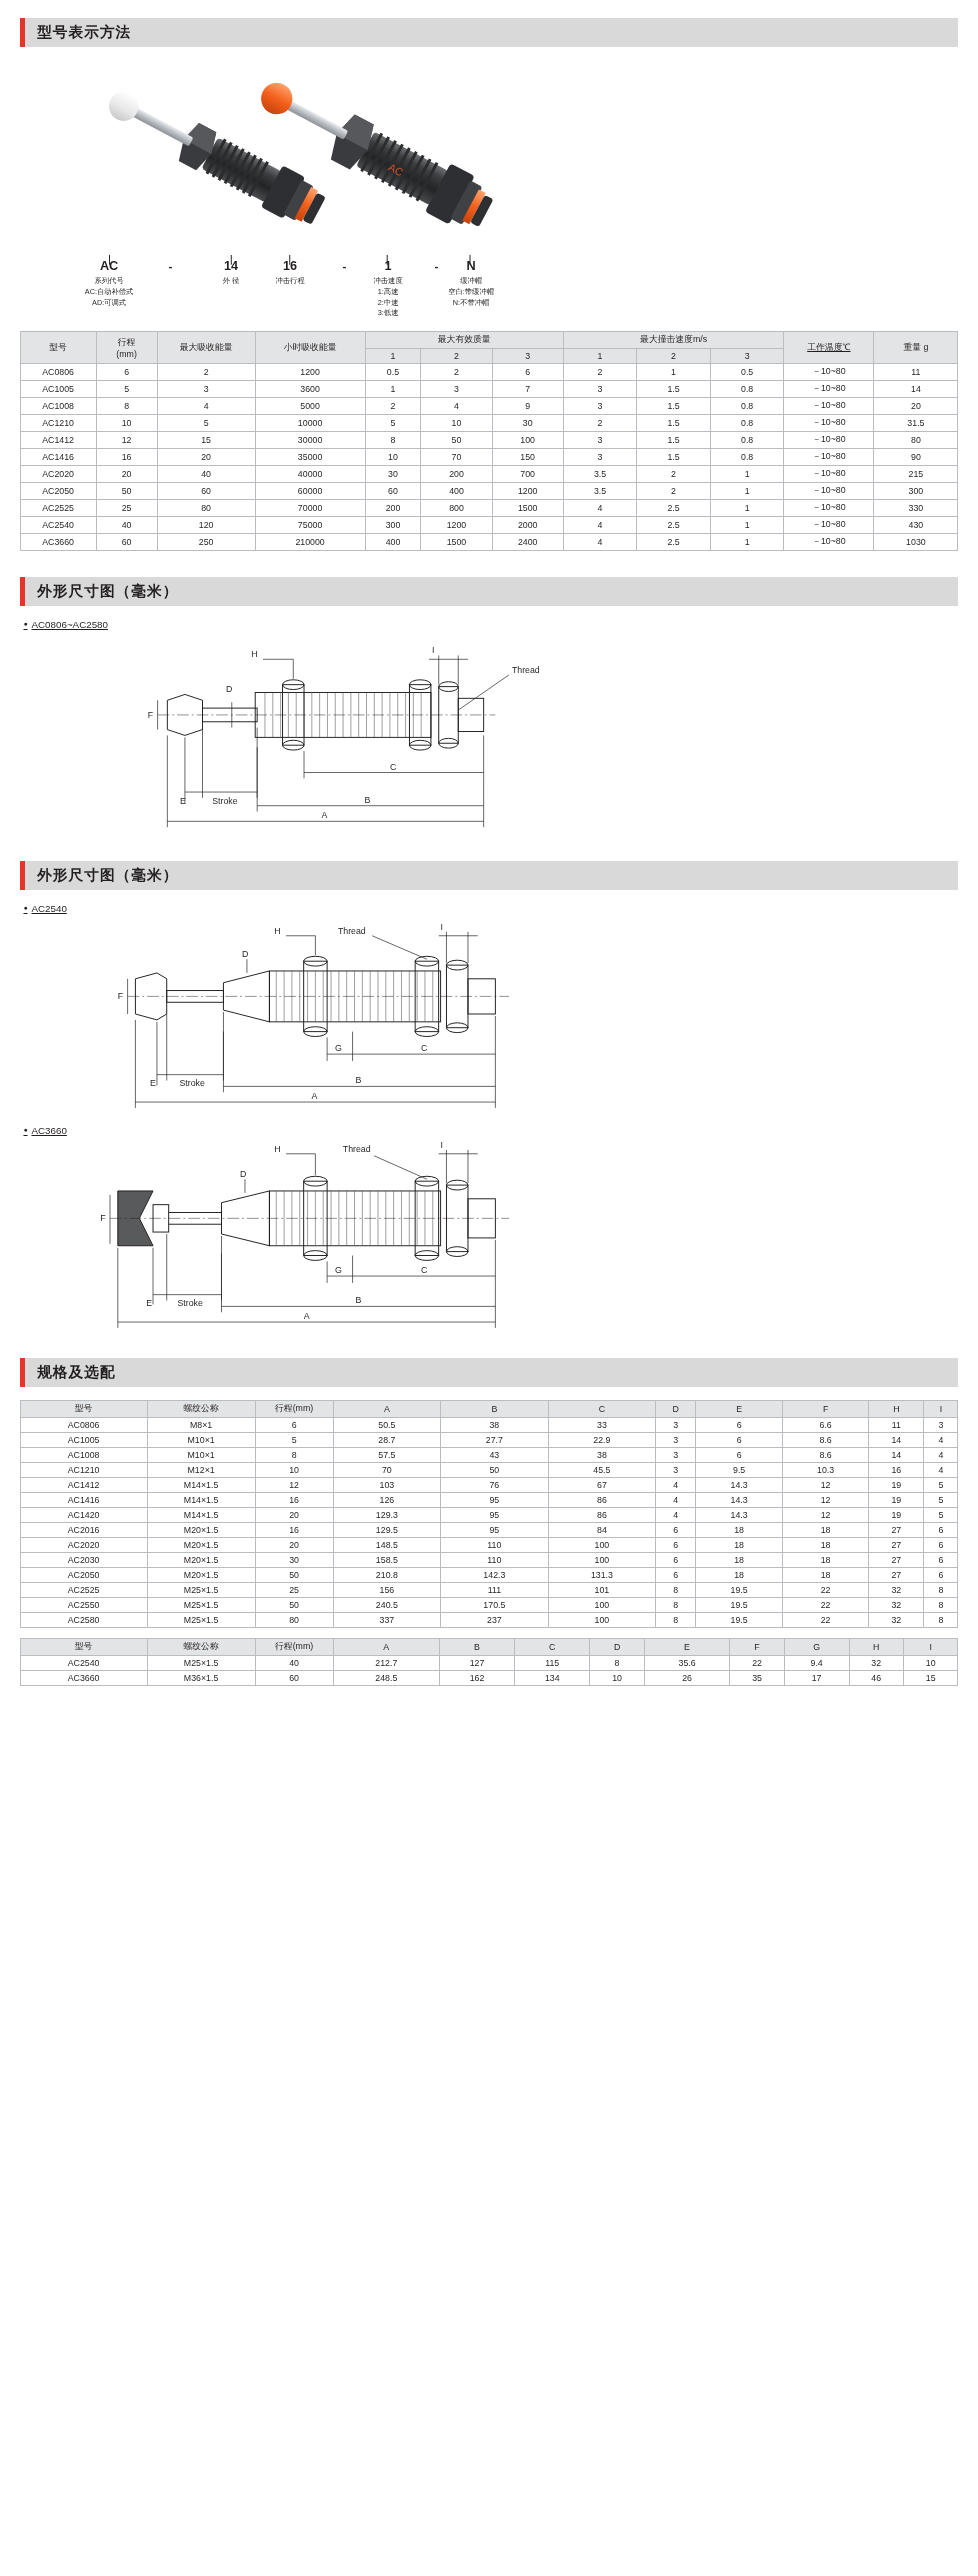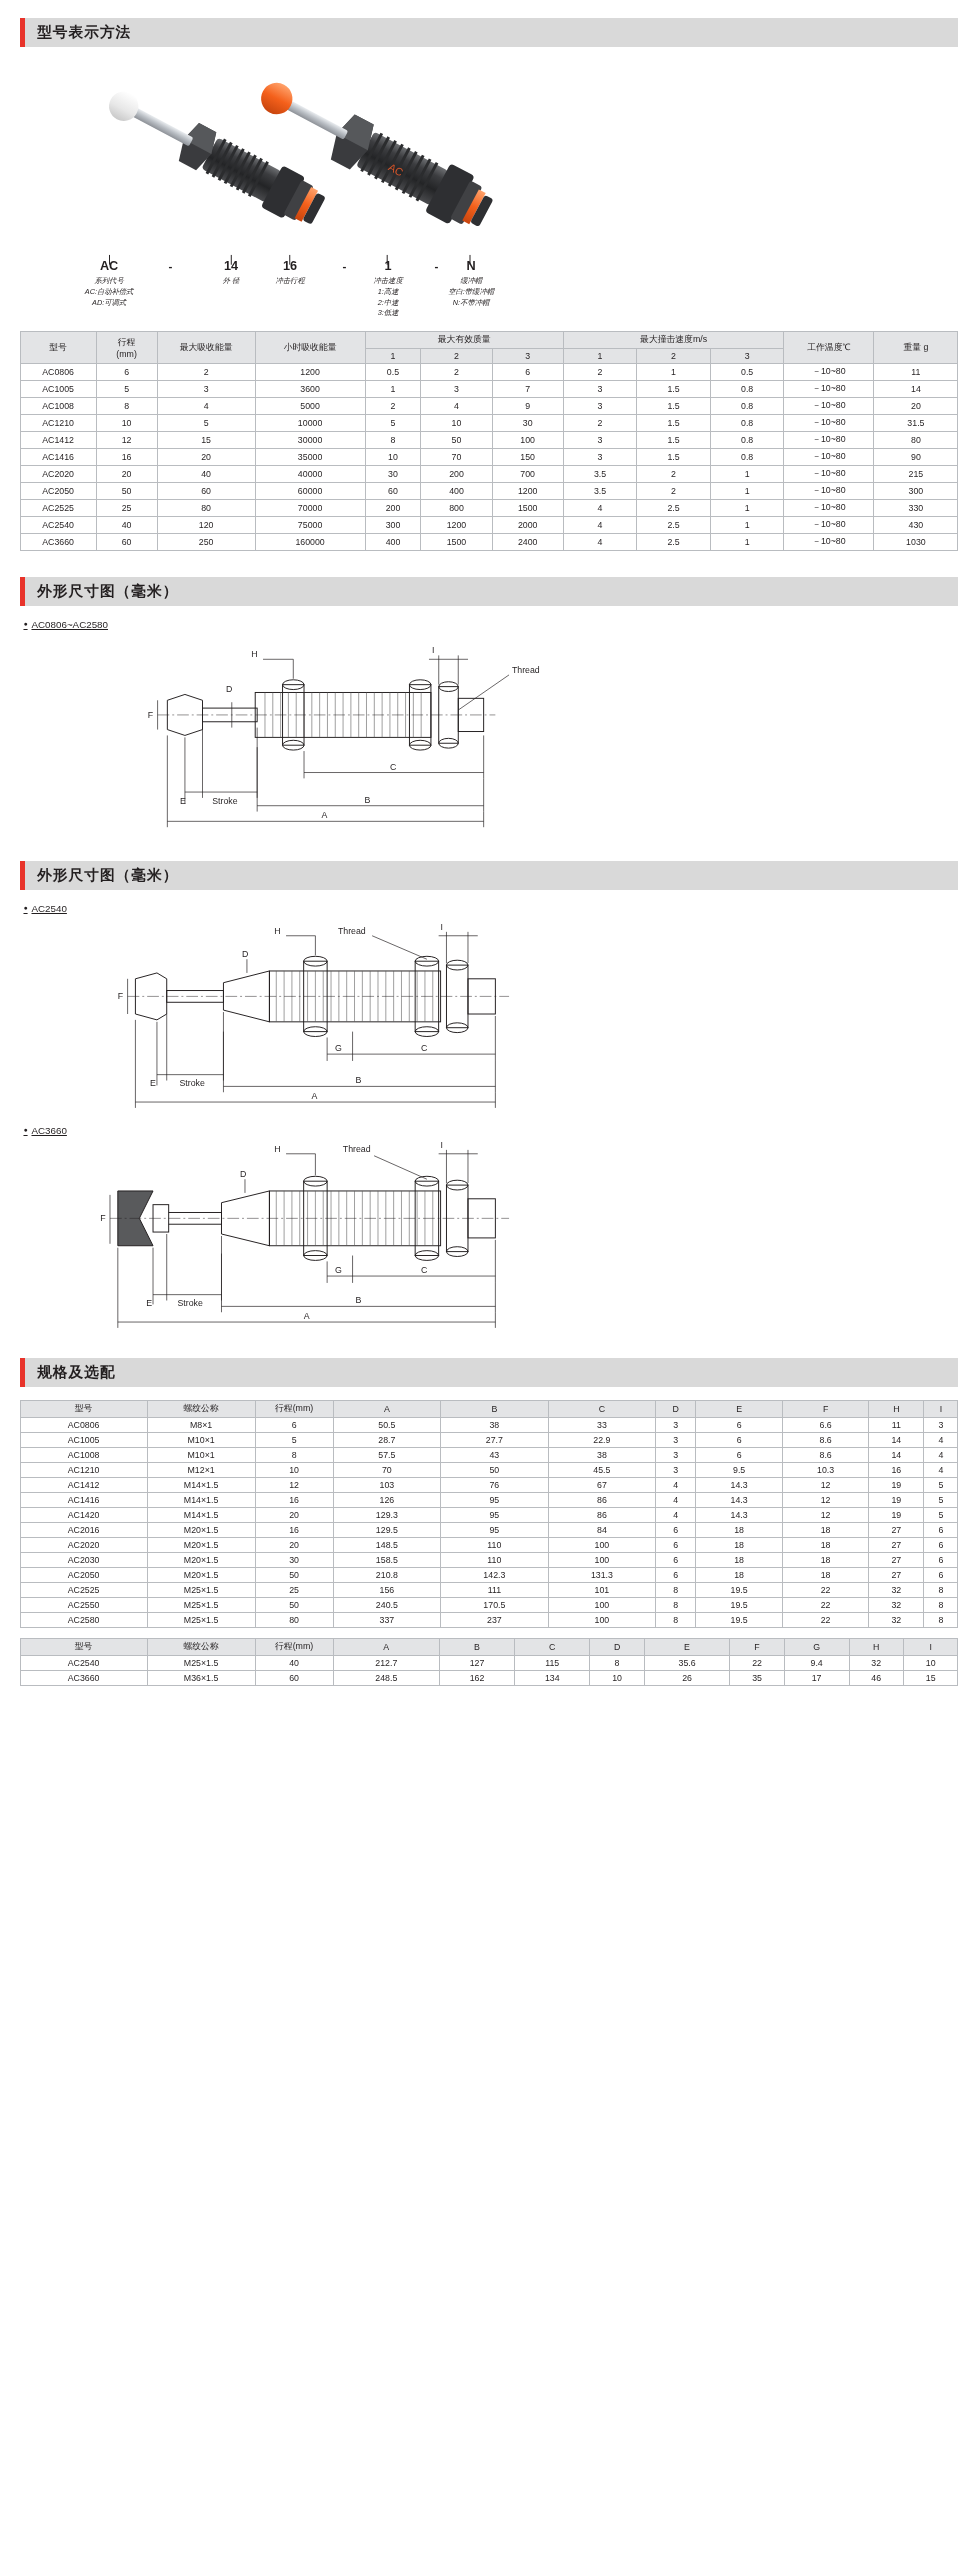--- a/index.html
+++ b/index.html
@@ -39,21 +39,21 @@
     padding-right:9.8px;
   }
 
   
   .prod-area { position:relative; height:191px; margin:5.9px 0 0 0; }
 
   
   .code-diagram { position:relative; height:78px; margin-top:2px; }
   .code-item { position:absolute; text-align:center; }
   .code-main { font-size:12.7px; font-weight:bold; }
-  .code-sub { font-size:7.3px; line-height:10.8px; color:#231f20; margin-top:2.9px;font-style:italic; }
+  .code-sub { font-size:7.3px; line-height:10.8px; color:#231f20; margin-top:2.9px; }
   .code-dash { position:absolute; font-size:11.7px; font-weight:bold; }
 
   
   table { border-collapse:collapse; width:100%; }
   table.spec { font-size:8.8px; }
   table.spec th, table.spec td {
     border:1px solid #b9bcc0;
     text-align:center;
     padding:2px 1px;
     color:#231f20;
@@ -219,21 +219,21 @@
   <table class="spec">
     <thead>
       <tr>
         <th rowspan="2" style="width:76px;white-space:pre-line;">型号</th>
         <th rowspan="2" style="width:61px;white-space:pre-line;margin-top:8px;">行程
 (mm)</th>
         <th rowspan="2" style="width:98px;">最大吸收能量</th>
         <th rowspan="2" style="width:110px;">小时吸收能量</th>
         <th colspan="3">最大有效质量</th>
         <th colspan="3">最大撞击速度m/s</th>
-        <th rowspan="2" style="width:90px;">工作温度℃</th>
+        <th rowspan="2" style="width:90px;text-decoration:underline;">工作温度℃</th>
         <th rowspan="2" style="width:84px;">重量 g</th>
       </tr>
       <tr>
         <th>1</th>
         <th>2</th>
         <th>3</th>
         <th>1</th>
         <th>2</th>
         <th>3</th>
       </tr>
@@ -376,21 +376,21 @@
           <td>4</td>
           <td>2.5</td>
           <td>1</td>
           <td>－10~80</td>
           <td>430</td>
         </tr>
         <tr>
           <td>AC3660</td>
           <td>60</td>
           <td>250</td>
-          <td>160000</td>
+          <td>210000</td>
           <td>400</td>
           <td>1500</td>
           <td>2400</td>
           <td>4</td>
           <td>2.5</td>
           <td>1</td>
           <td>－10~80</td>
           <td>1030</td>
         </tr>
       </tbody>

